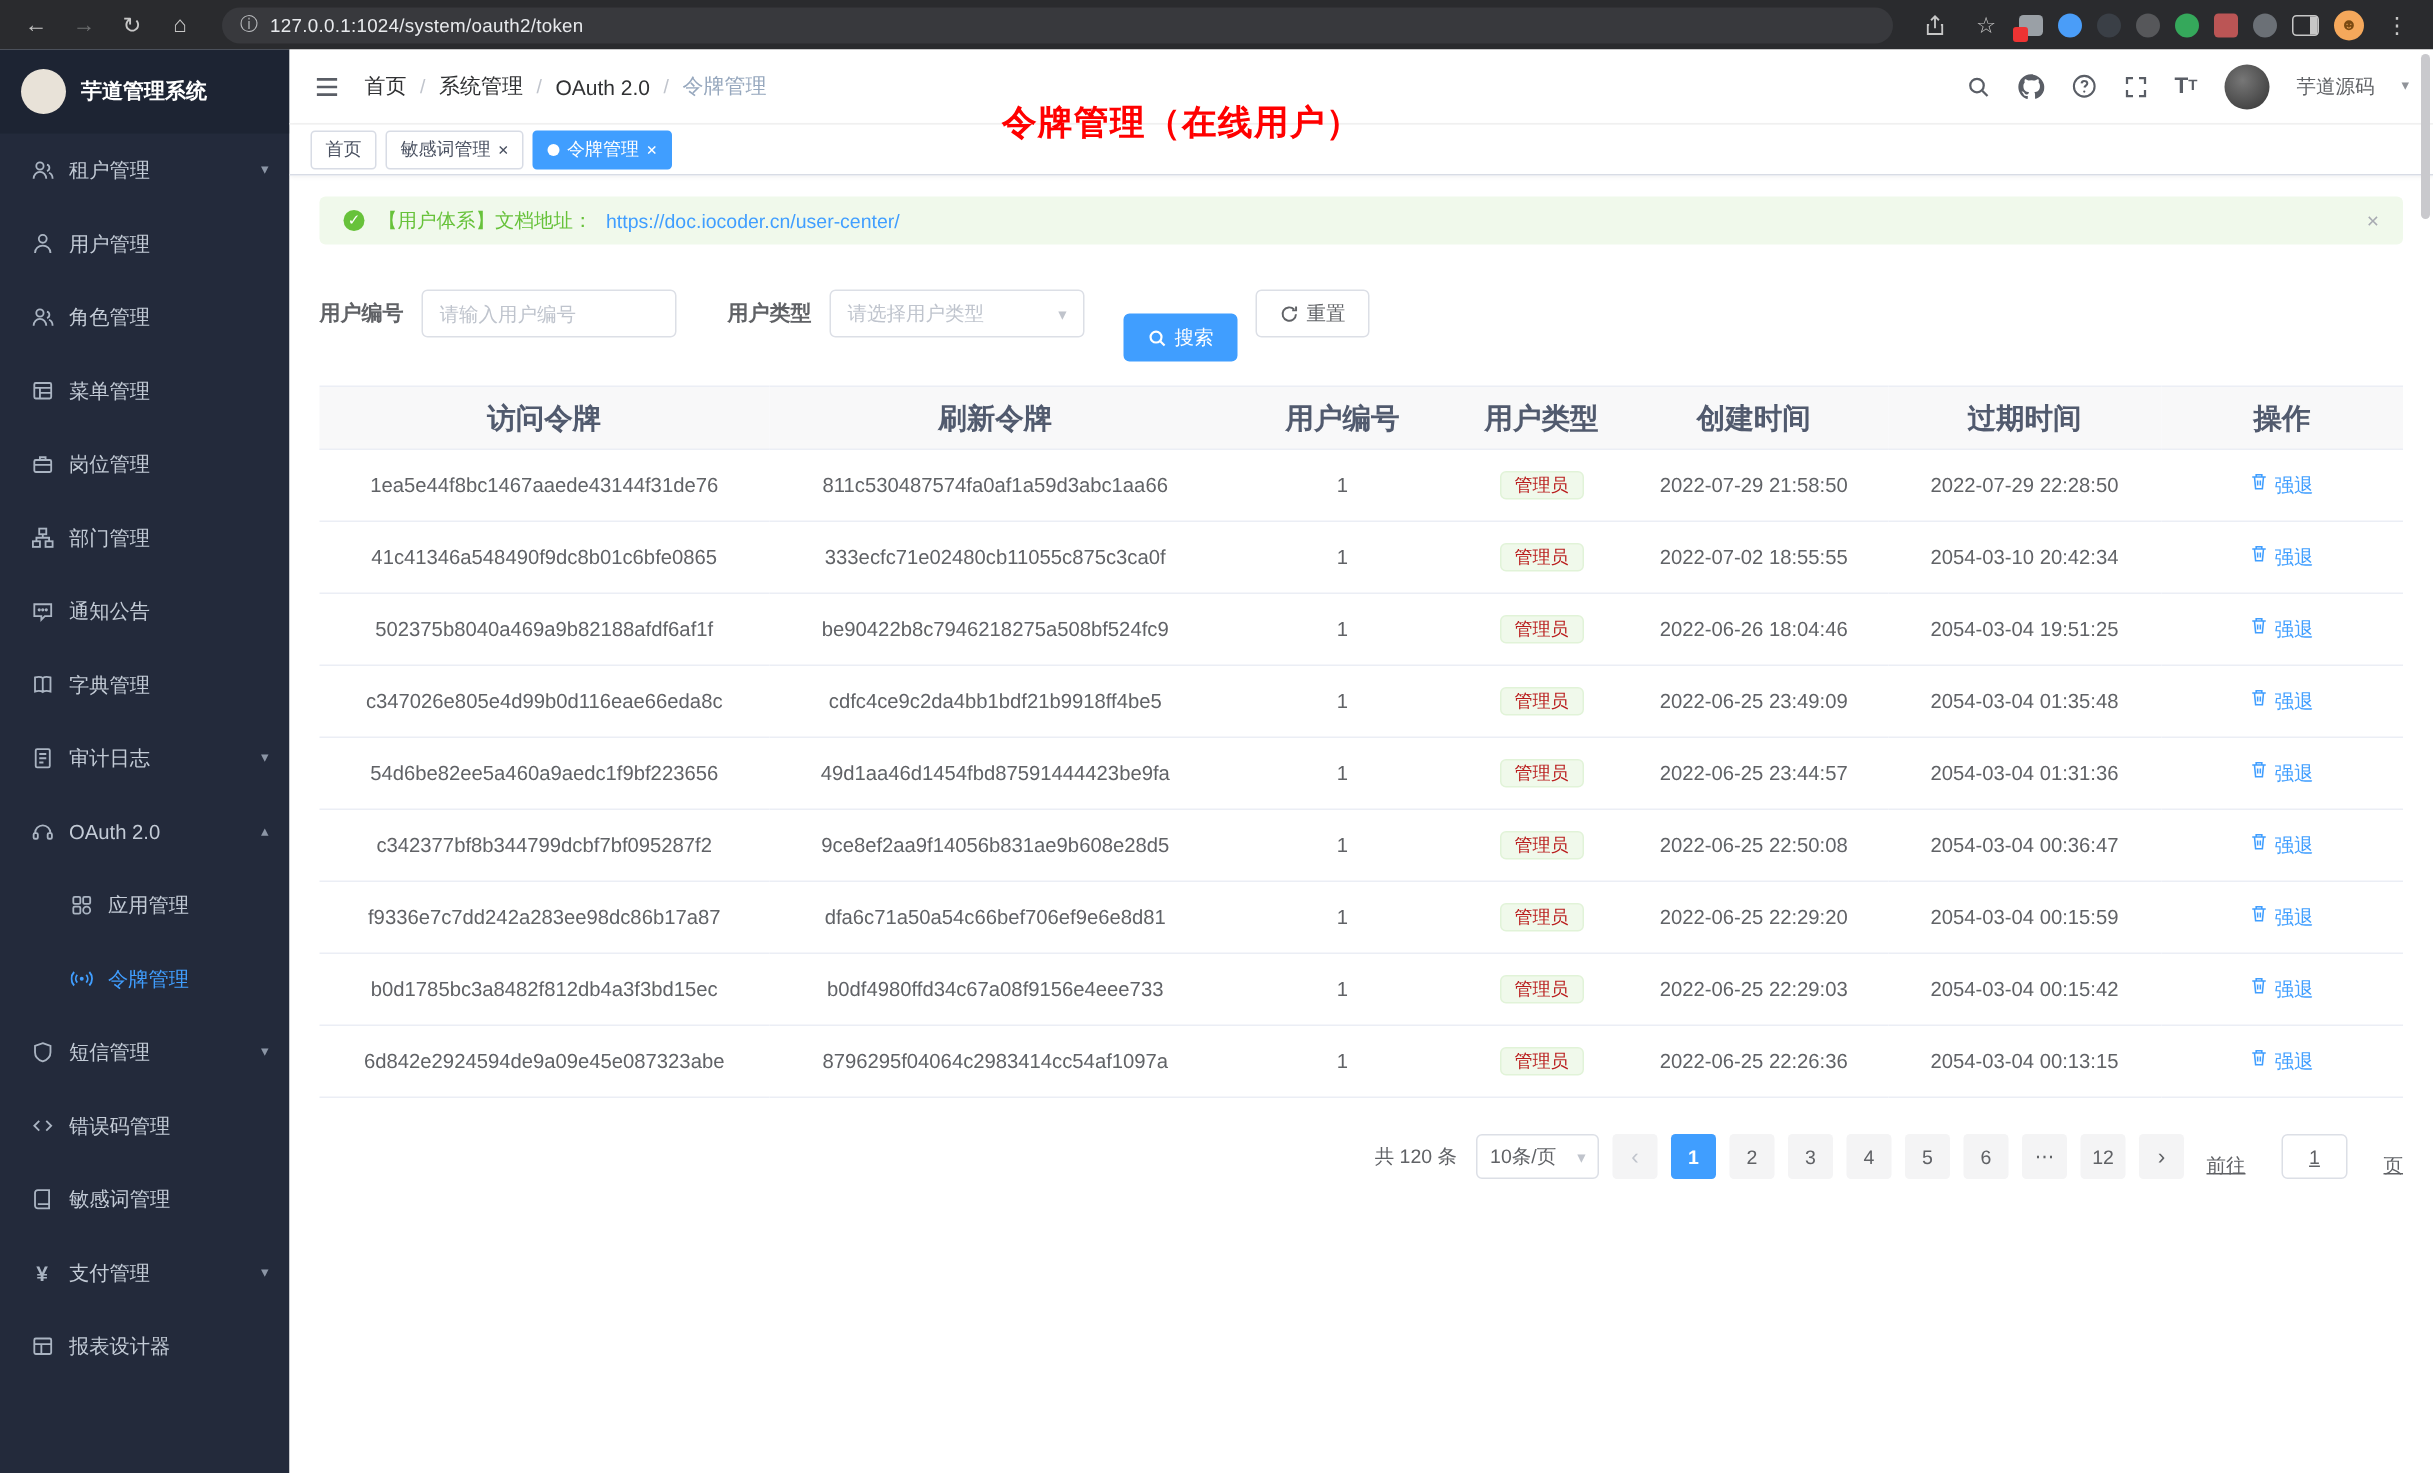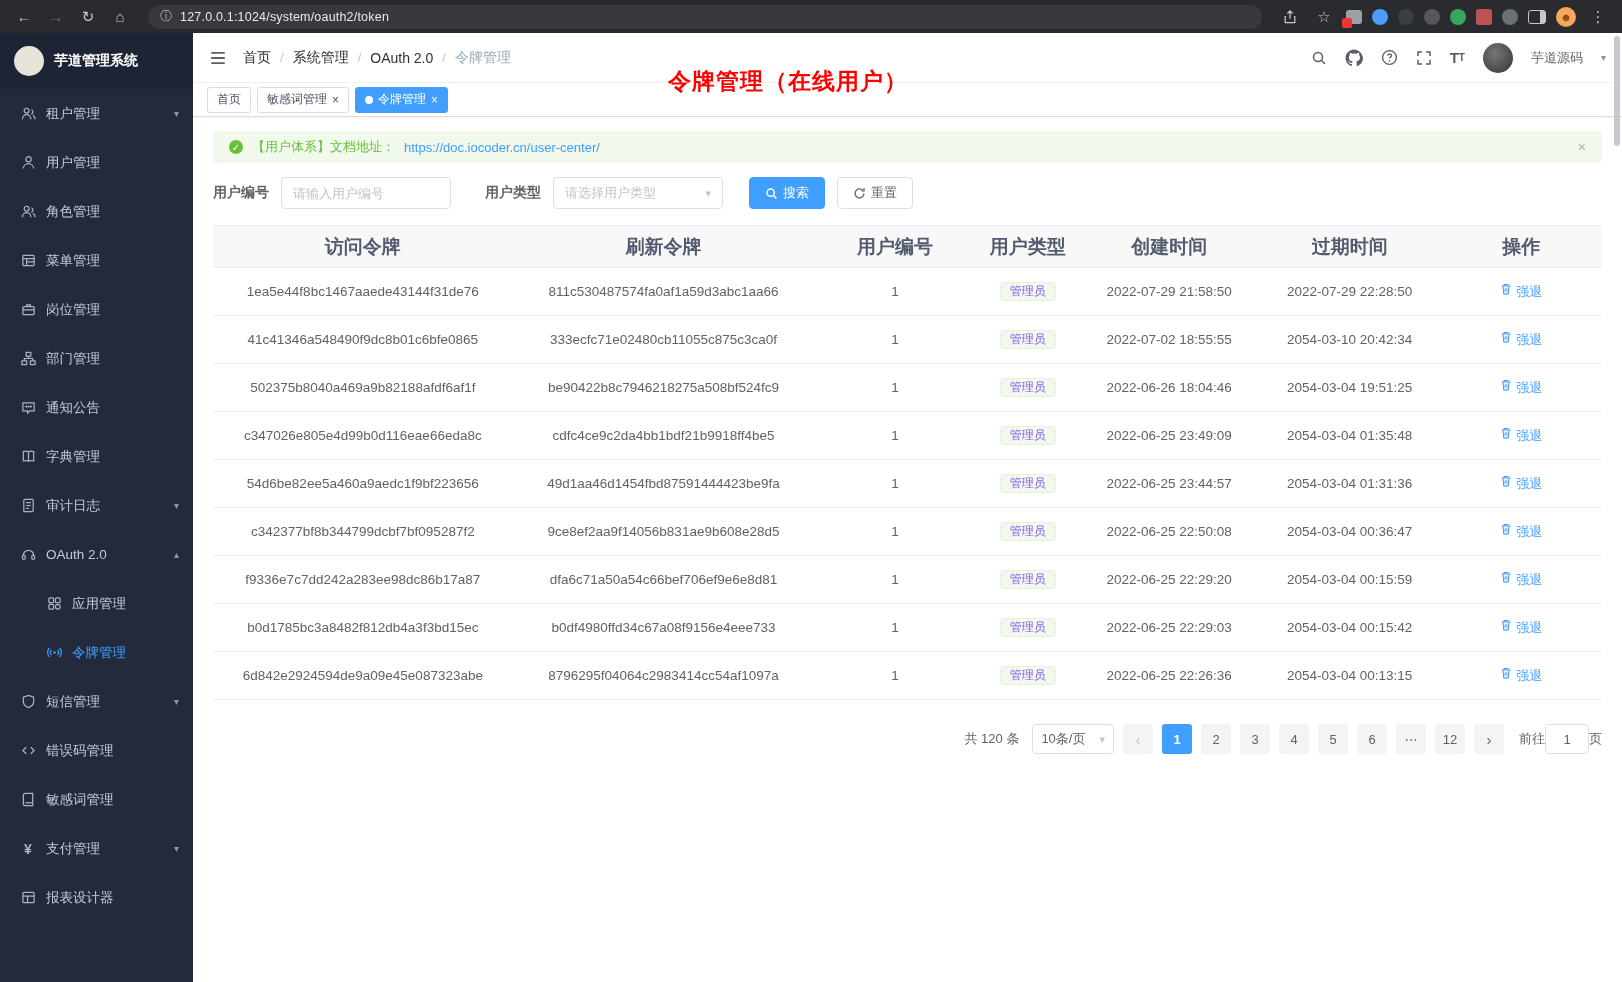--- a/index.html
+++ b/index.html
@@ -73,39 +73,39 @@
   .alert-close { margin-left:auto; color:#a8abb2; font-size:14px; cursor:pointer; }
 
   .filters { display:flex; align-items:center; margin-bottom:16px; }
   .f-label { font-size:14px; font-weight:700; color:#606266; margin-right:12px; white-space:nowrap; }
   .f-input { width:170px; height:32px; border:1px solid #dcdfe6; border-radius:4px; padding:0 11px; font-size:13px; color:#606266; outline:none; font-family:inherit; }
   .f-input::placeholder { color:#bfc4cd; }
   .f-select { width:170px; height:32px; border:1px solid #dcdfe6; border-radius:4px; padding:0 11px; font-size:13px; color:#bfc4cd; display:flex; align-items:center; justify-content:space-between; cursor:pointer; }
   .f-select .sel-caret { color:#c0c4cc; font-size:11px; }
   .f-gap { width:34px; }
   .btn { height:32px; border-radius:4px; font-size:13px; display:inline-flex; align-items:center; gap:5px; padding:0 15px; cursor:pointer; border:1px solid #dcdfe6; background:#fff; color:#606266; font-family:inherit; }
-  .btn.primary { background:#409eff; border-color:#409eff; color:#fff; margin-left:26px; margin-right:12px; }
+  .btn.primary { background:#409eff; border-color:#409eff; color:#fff; margin-left:26px; margin-right:12px;margin-top:32px; }
 
   
   table { width:100%; border-collapse:collapse; table-layout:fixed; }
   th { height:42px; background:#f8f8f9; color:#515a6e; font-size:19px; font-weight:700; text-align:center; border-bottom:1px solid #ebeef5; border-top:1px solid #ebeef5; }
   td { height:48px; font-size:13.5px; color:#606266; text-align:center; border-bottom:1px solid #ebeef5; white-space:nowrap; overflow:hidden; }
-  .role-tag { display:inline-block; background:#f0f9eb; border:1px solid #e1f3d8; color:#8b5cf6; font-size:12px; padding:0 9px; border-radius:4px; }
+  .role-tag { display:inline-block; background:#f0f9eb; border:1px solid #e1f3d8; color:#b91c1c; font-size:12px; padding:0 9px; border-radius:4px; }
   .kick-link { color:#409eff; font-size:13px; display:inline-flex; gap:4px; cursor:pointer; }
 
   
   .pagination { display:flex; align-items:center; justify-content:flex-end; gap:9px; margin-top:24px; font-size:13px; color:#606266; padding-bottom:20px; }
   .pg-total { margin-right:4px; }
   .pg-size { height:30px; border:1px solid #dcdfe6; border-radius:4px; padding:0 8px; display:flex; align-items:center; gap:14px; cursor:pointer; color:#606266; }
   .pg-size .sel-caret { color:#c0c4cc; font-size:11px; }
   .pg-btn { min-width:30px; height:30px; background:#f4f4f5; border:none; border-radius:3px; color:#606266; font-size:13px; display:flex; align-items:center; justify-content:center; cursor:pointer; font-family:inherit; }
   .pg-btn.arrow { font-size:15px; }
   .pg-btn.disabled { color:#c0c4cc; cursor:default; }
   .pg-btn.active { background:#409eff; color:#fff; font-weight:700; }
-  .pg-goto { display:flex; align-items:center; gap:0; margin-left:6px; }
+  .pg-goto { display:flex; align-items:flex-end; gap:24px; margin-left:6px;text-decoration:underline; }
   .pg-input { width:44px; height:30px; border:1px solid #dcdfe6; border-radius:4px; text-align:center; font-size:13px; color:#606266; outline:none; font-family:inherit; }
 
   .scroll-thumb { position:absolute; right:2px; top:36px; width:6px; height:110px; background:#c9c9cd; border-radius:3px; }
   svg { display:block; }
 </style>
 </head>
 <body>
 
 <div class="browser">
   <span class="b-icon">←</span>

